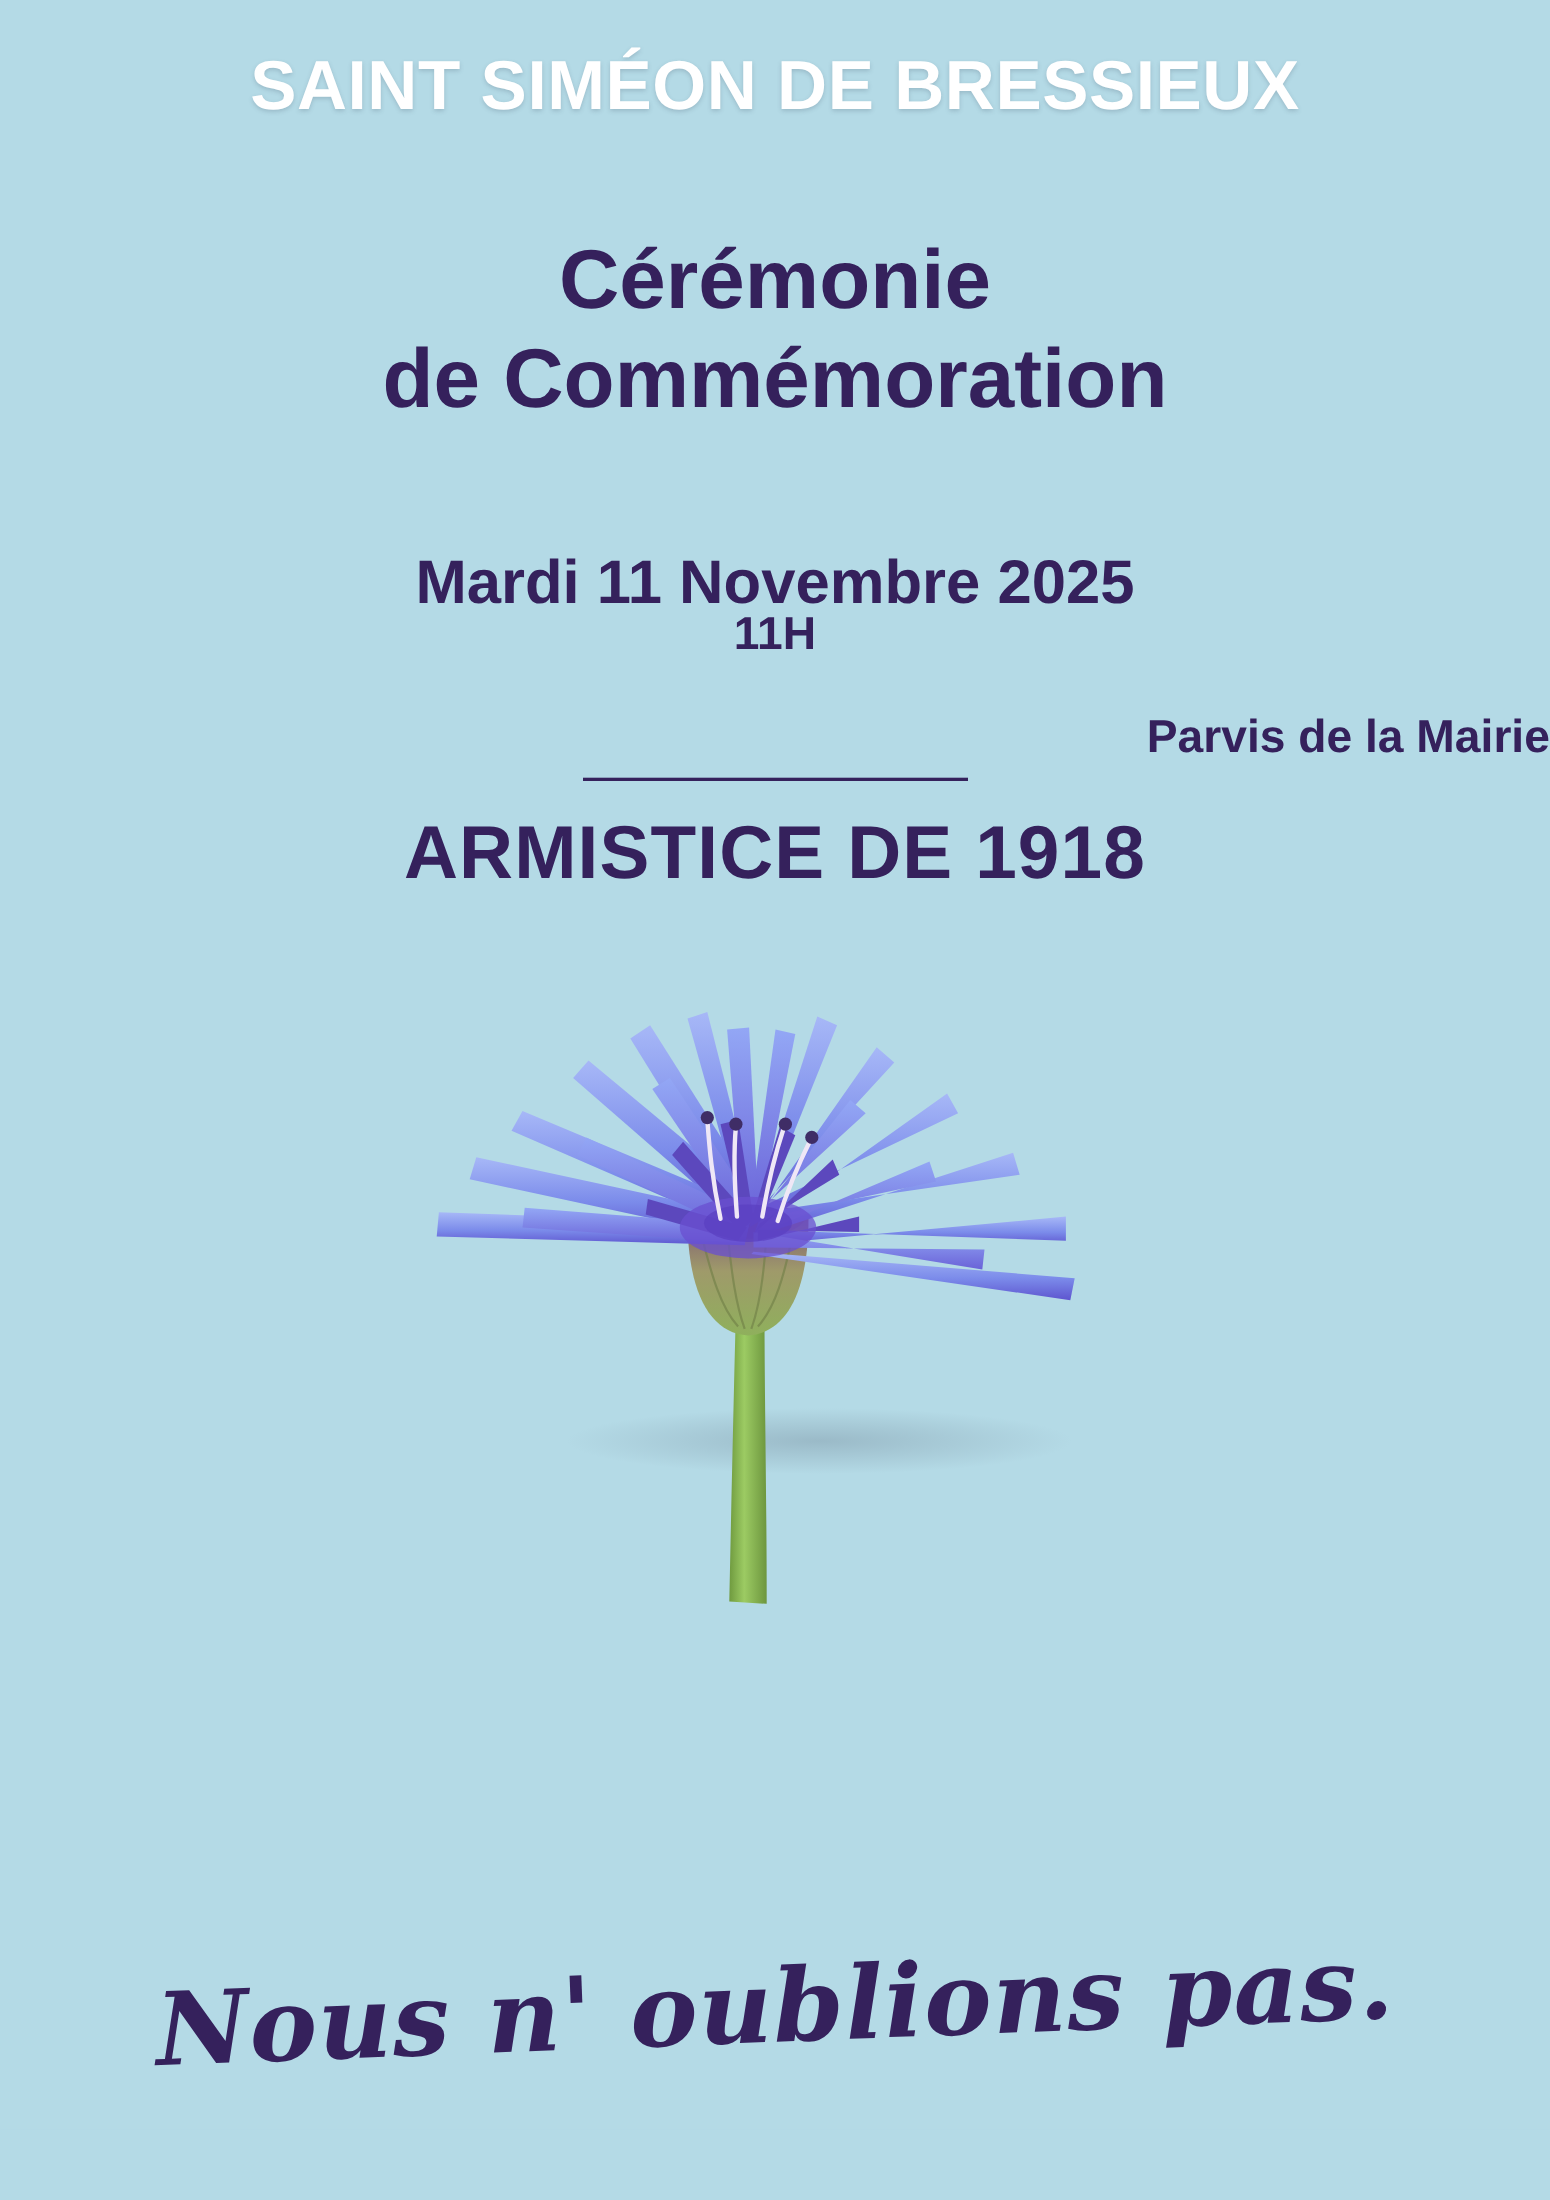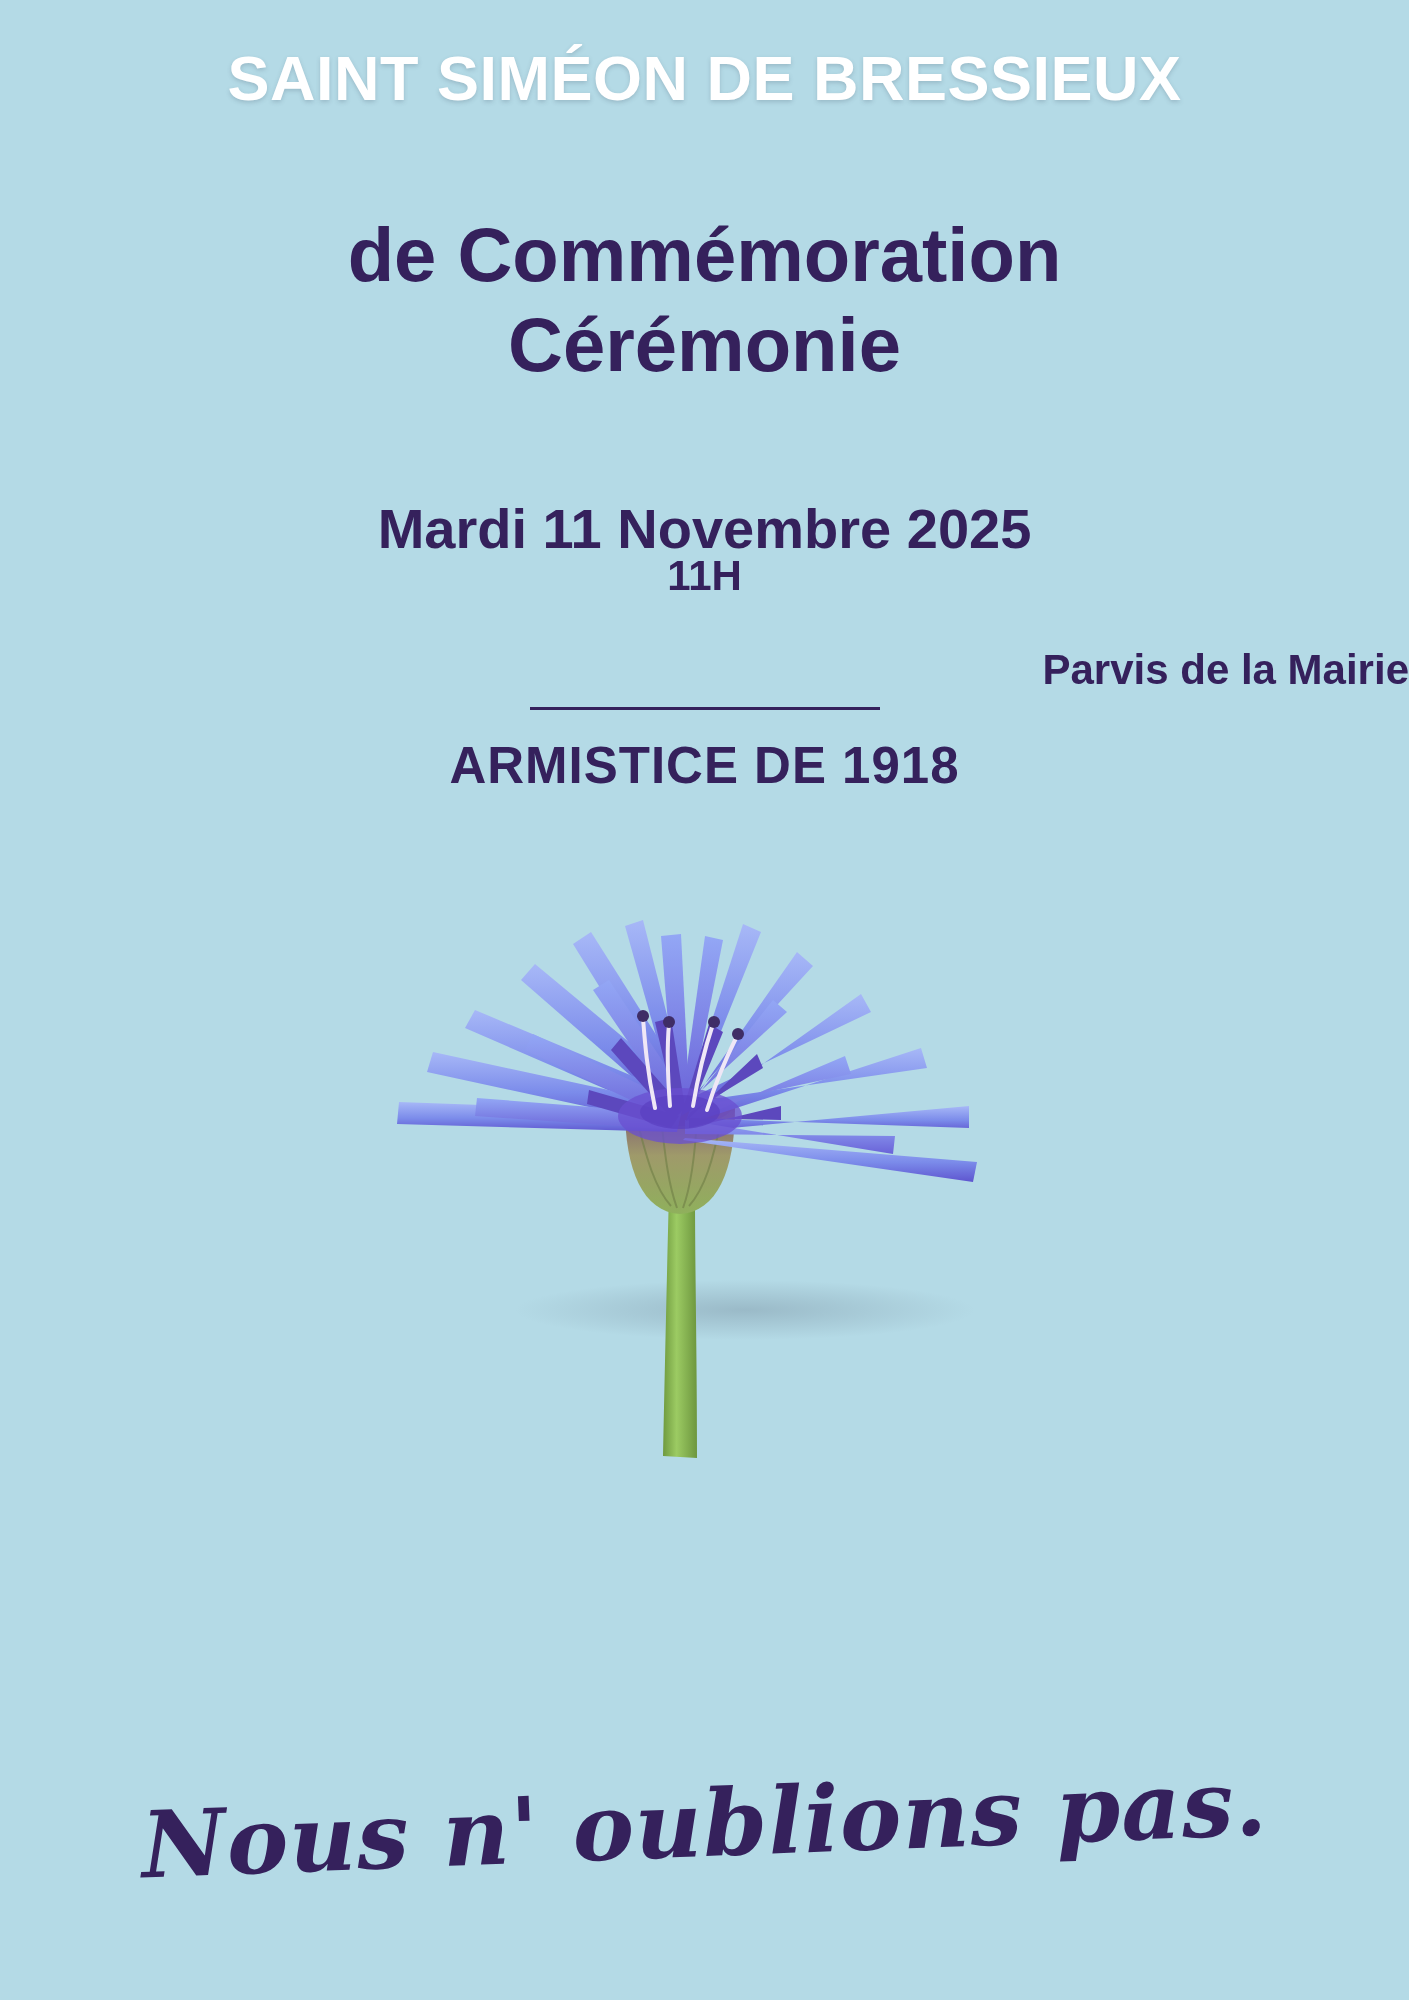--- a/index.html
+++ b/index.html
@@ -87,21 +87,21 @@
     width: 350px;
     height: 3px;
     background: #35215c;
   }
   .armistice {
     position: absolute;
     top: 736px;
     left: 0;
     width: 100%;
     text-align: center;
-    font-size: 51px;
+    font-size: 68px;
     font-weight: bold;
     letter-spacing: 1px;
     color: #35215c;
   }
 
   
   .flower-wrap {
     position: absolute;
     top: 840px;
     left: 0;
@@ -130,22 +130,22 @@
   }
 </style>
 </head>
 <body>
 
 <div class="poster">
 
   <div class="header">SAINT SIMÉON DE BRESSIEUX</div>
 
   <div class="title">
+    <span class="line">Cérémonie</span>
     <span class="line">de Commémoration</span>
-    <span class="line">Cérémonie</span>
   </div>
 
   <div class="date">Mardi 11 Novembre 2025</div>
   <div class="time">11H</div>
   <div class="place">Parvis de la Mairie</div>
 
   <div class="divider"></div>
 
   <div class="armistice">ARMISTICE DE 1918</div>
 

